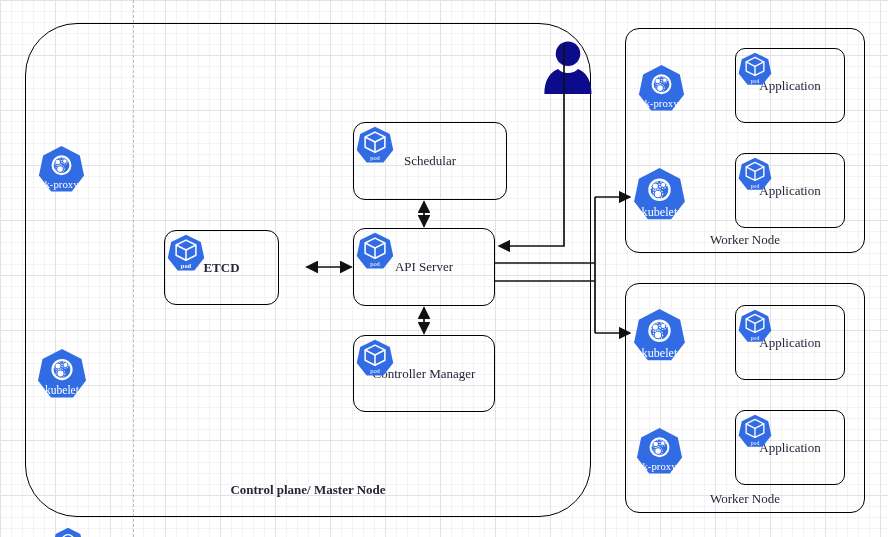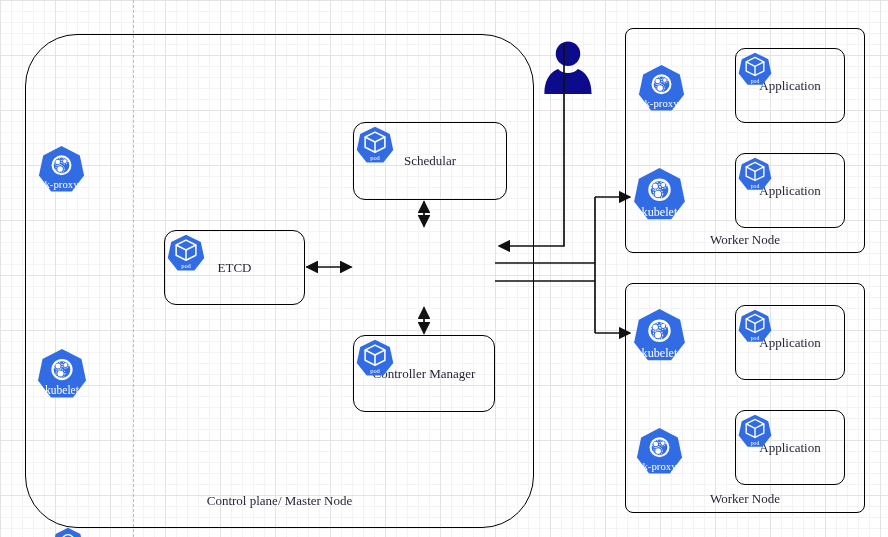--- a/index.html
+++ b/index.html
@@ -12,21 +12,21 @@
       linear-gradient(#f3f3f3 1px, transparent 1px),
       linear-gradient(90deg,#f3f3f3 1px, transparent 1px);
     background-size:55px 55px,55px 55px,11px 11px,11px 11px;
     font-family:"Liberation Serif","DejaVu Serif",serif;
     color:#1f1f1f;
   }
   .page-divider{position:absolute;left:133px;top:0;height:537px;width:0;
     border-left:1px dashed #bdbdbd;z-index:1;}
   .node{position:absolute;border:1.6px solid #000;background:transparent;box-sizing:border-box;}
   .big-box{border-radius:52px;z-index:2;}
-  .worker-box{border-radius:8px;z-index:2;padding-left:32px;}
+  .worker-box{border-radius:14px;z-index:2;padding-left:32px;}
   .comp{border-radius:12px;z-index:3;display:flex;align-items:center;justify-content:center;text-align:right;}
   .comp-label{font-size:13px;color:#26263a;white-space:nowrap;}
   .bottom-label{position:absolute;left:0;right:0;text-align:center;font-size:13px;color:#26263a;}
   .pod-icon{position:absolute;left:2px;top:3px;z-index:4;}
   .hex-icon{position:absolute;z-index:4;}
   .hept{fill:#326CE5;}
   .wire{fill:none;stroke:#fff;stroke-width:4;stroke-linejoin:round;}
   .ring{fill:none;stroke:#fff;stroke-width:4.5;}
   .gear{fill:#fff;}
   .teeth{fill:none;stroke:#fff;stroke-width:2;stroke-dasharray:2.6 2.3;}
@@ -37,21 +37,21 @@
   .overlay{position:absolute;left:0;top:0;z-index:6;pointer-events:none;}
   .conn{fill:none;stroke:#111;stroke-width:1.7px;}
 </style>
 </head>
 <body>
 
 <div class="canvas">
 
   <div class="page-divider"></div>
 
-  <div class="node big-box" style="left:25px;top:34px;width:509px;height:494px;">
+  <div class="node big-box" style="left:25px;top:23px;width:566px;height:494px;font-weight:bold;">
     <span class="bottom-label" style="bottom:18px;">Control plane/ Master Node</span>
   </div>
 
   <svg class="hex-icon" style="left:38px;top:145px;" width="47" height="49" viewBox="0 0 100 104">
     <polygon class="hept" points="50,2 89,22 98,65 72,99 28,99 2,65 11,22"></polygon>
     <circle class="ring" cx="50" cy="43" r="19"></circle>
     <circle class="gear" cx="42" cy="36" r="5"></circle>
       <circle class="teeth" cx="42" cy="36" r="8"></circle>
     <circle class="gear" cx="57" cy="34" r="4"></circle>
       <circle class="teeth" cx="57" cy="34" r="6.5"></circle>
@@ -76,31 +76,41 @@
     <svg class="pod-icon" width="38" height="38" viewBox="0 0 100 100">
       <polygon class="hept" points="50,2 89,21 98,63 72,96 28,96 2,63 11,21"></polygon>
       <path class="wire" d="M50,16 L76,29 L50,42 L24,29 Z"></path>
       <path class="wire" d="M24,29 L24,56 L50,69 L50,42"></path>
       <path class="wire" d="M76,29 L76,56 L50,69"></path>
       <text class="icon-label-sm" x="50" y="90">pod</text>
     </svg>
     <span class="comp-label">Schedular</span>
   </div>
 
-  <div class="node comp" style="left:164px;top:230px;width:141px;height:75px;">
+  <div class="node comp" style="left:164px;top:230px;width:115px;height:75px;font-weight:bold;">
     <svg class="pod-icon" width="38" height="38" viewBox="0 0 100 100">
       <polygon class="hept" points="50,2 89,21 98,63 72,96 28,96 2,63 11,21"></polygon>
       <path class="wire" d="M50,16 L76,29 L50,42 L24,29 Z"></path>
       <path class="wire" d="M24,29 L24,56 L50,69 L50,42"></path>
       <path class="wire" d="M76,29 L76,56 L50,69"></path>
       <text class="icon-label-sm" x="50" y="90">pod</text>
     </svg>
     <span class="comp-label">ETCD</span>
   </div>
 
+  <div class="node comp" style="left:353px;top:228px;width:142px;height:78px;">
+    <svg class="pod-icon" width="38" height="38" viewBox="0 0 100 100">
+      <polygon class="hept" points="50,2 89,21 98,63 72,96 28,96 2,63 11,21"></polygon>
+      <path class="wire" d="M50,16 L76,29 L50,42 L24,29 Z"></path>
+      <path class="wire" d="M24,29 L24,56 L50,69 L50,42"></path>
+      <path class="wire" d="M76,29 L76,56 L50,69"></path>
+      <text class="icon-label-sm" x="50" y="90">pod</text>
+    </svg>
+    <span class="comp-label">API Server</span>
+  </div>
 
   <div class="node comp" style="left:353px;top:335px;width:142px;height:77px;">
     <svg class="pod-icon" width="38" height="38" viewBox="0 0 100 100">
       <polygon class="hept" points="50,2 89,21 98,63 72,96 28,96 2,63 11,21"></polygon>
       <path class="wire" d="M50,16 L76,29 L50,42 L24,29 Z"></path>
       <path class="wire" d="M24,29 L24,56 L50,69 L50,42"></path>
       <path class="wire" d="M76,29 L76,56 L50,69"></path>
       <text class="icon-label-sm" x="50" y="90">pod</text>
     </svg>
     <span class="comp-label">Controller Manager</span>

